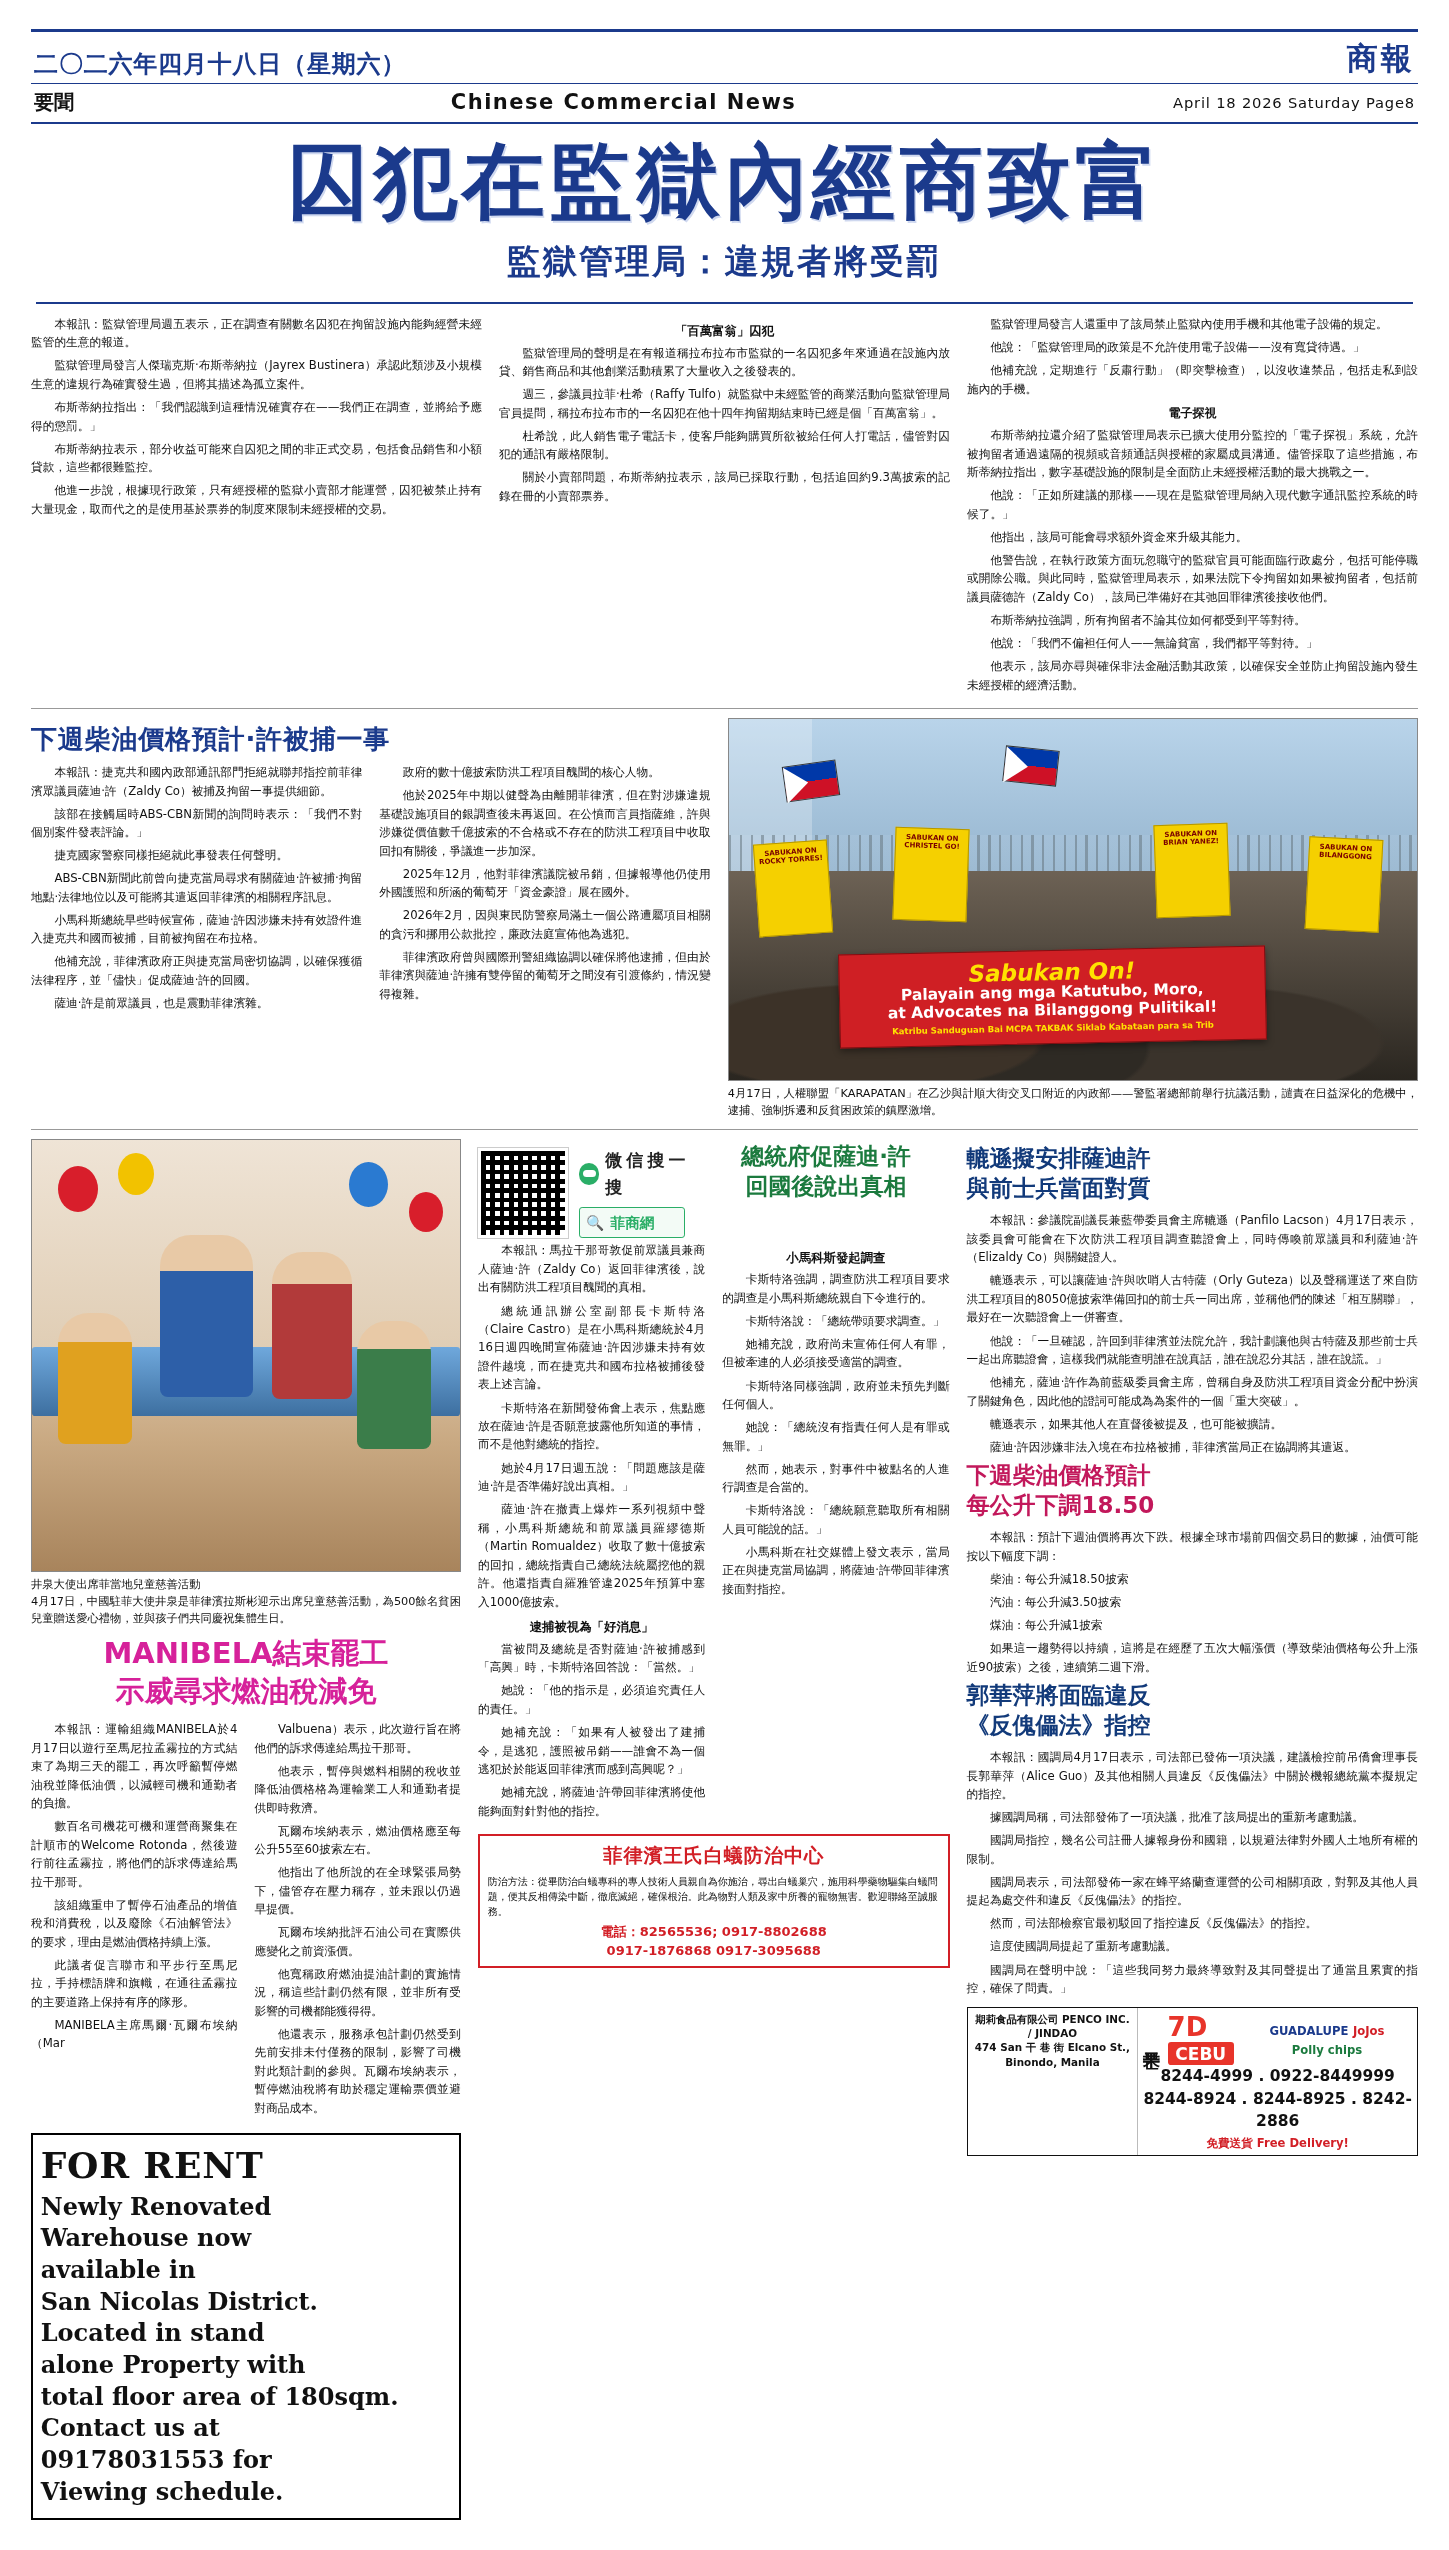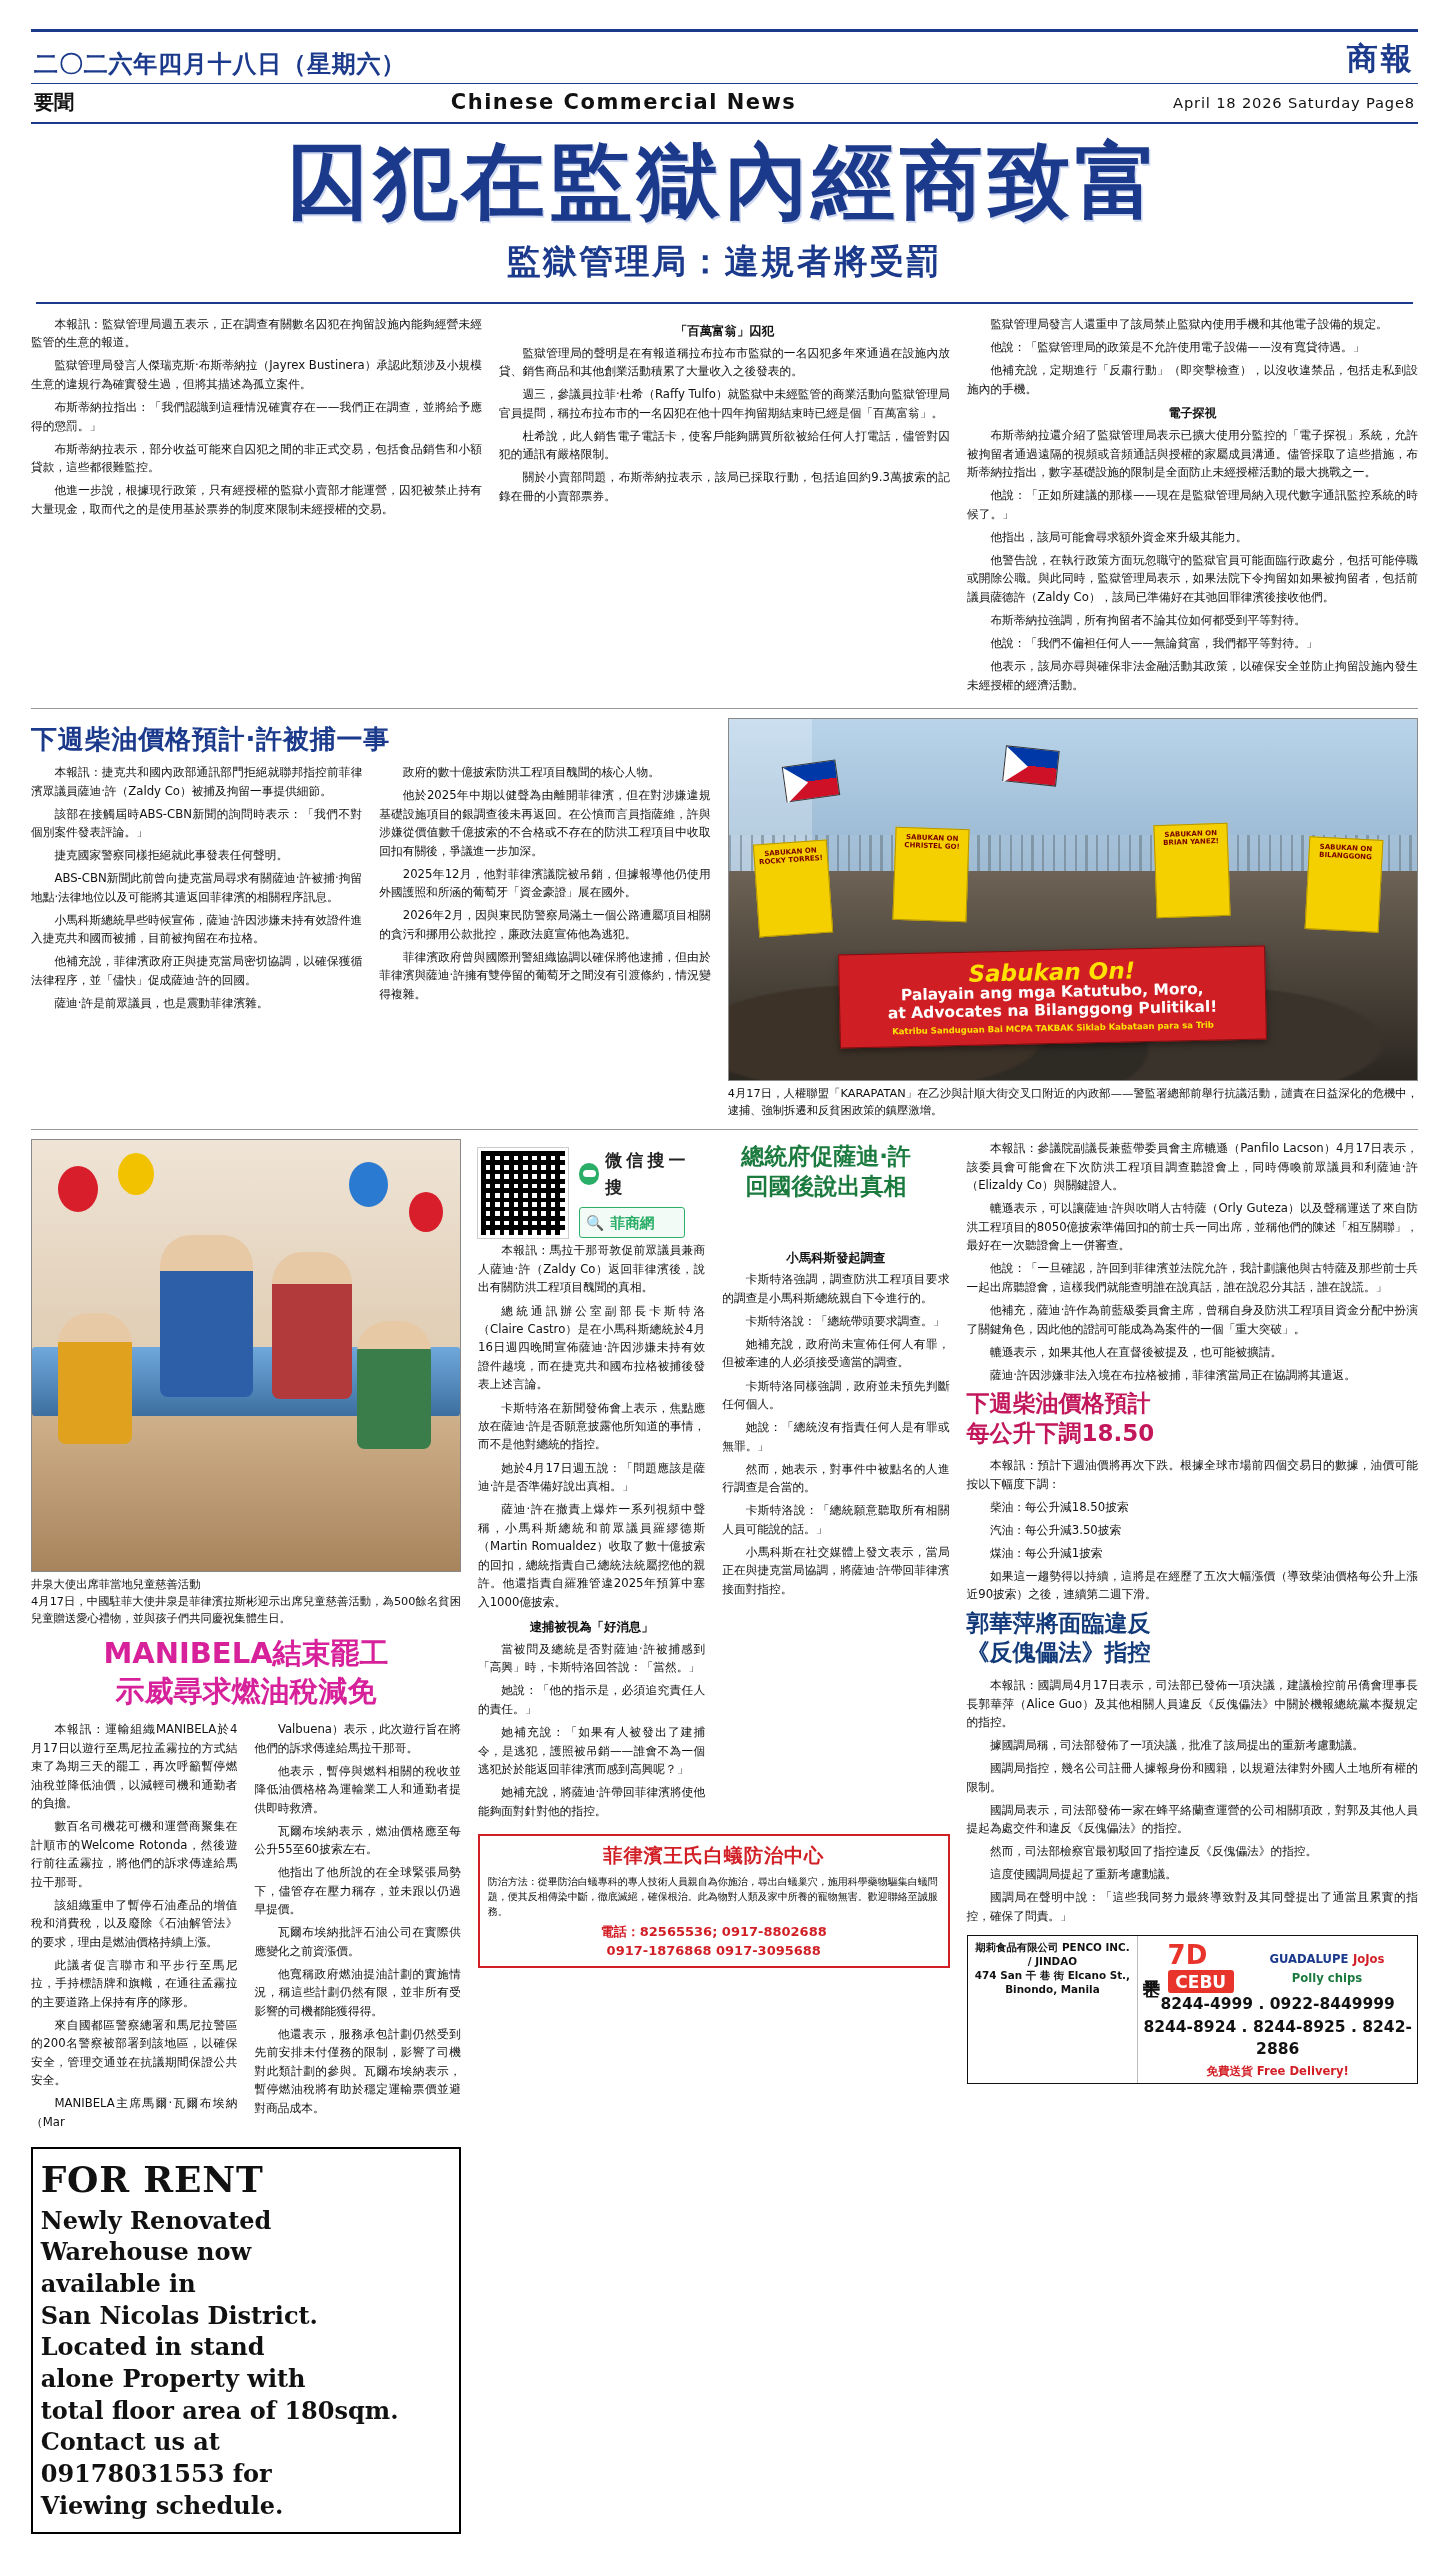--- a/index.html
+++ b/index.html
@@ -274,21 +274,20 @@
 4月17日，中國駐菲大使井泉是菲律濱拉斯彬迎示出席兒童慈善活動，為500餘名貧困兒童贈送愛心禮物，並與孩子們共同慶祝集體生日。</div>
 
       <div class="art-title-pink" style="white-space:pre-line;">MANIBELA結束罷工
 示威尋求燃油稅減免</div>
       <div class="cols">
         <div class="col body-text" id="manibela-col1">
             <p>本報訊：運輸組織MANIBELA於4月17日以遊行至馬尼拉孟霧拉的方式結束了為期三天的罷工，再次呼籲暫停燃油稅並降低油價，以減輕司機和通勤者的負擔。</p>
             <p>數百名司機花可機和運營商聚集在計順市的Welcome Rotonda，然後遊行前往孟霧拉，將他們的訴求傳達給馬拉干那哥。</p>
             <p>該組織重申了暫停石油產品的增值稅和消費稅，以及廢除《石油解管法》的要求，理由是燃油價格持續上漲。</p>
             <p>此議者促言聯市和平步行至馬尼拉，手持標語牌和旗幟，在通往孟霧拉的主要道路上保持有序的隊形。</p>
-            <p>來自國都區警察總署和馬尼拉警區的200名警察被部署到該地區，以確保安全，管理交通並在抗議期間保證公共安全。</p>
             <p>MANIBELA主席馬爾·瓦爾布埃納（Mar</p>
           </div>
         <div class="col body-text" id="manibela-col2">
             <p>Valbuena）表示，此次遊行旨在將他們的訴求傳達給馬拉干那哥。</p>
             <p>他表示，暫停與燃料相關的稅收並降低油價格格為運輸業工人和通勤者提供即時救濟。</p>
             <p>瓦爾布埃納表示，燃油價格應至每公升55至60披索左右。</p>
             <p>他指出了他所說的在全球緊張局勢下，儘管存在壓力稱存，並未跟以仍過早提價。</p>
             <p>瓦爾布埃納批評石油公司在實際供應變化之前資漲價。</p>
             <p>他寬稱政府燃油提油計劃的實施情況，稱這些計劃仍然有限，並非所有受影響的司機都能獲得得。</p>
             <p>他還表示，服務承包計劃仍然受到先前安排未付僅務的限制，影響了司機對此類計劃的參與。瓦爾布埃納表示，暫停燃油稅將有助於穩定運輸票價並避對商品成本。</p>
@@ -360,20 +359,22 @@
 
       <div class="pest-ad">
         <div class="pest-title">菲律濱王氏白蟻防治中心</div>
         <div class="pest-body">防治方法：從畢防治白蟻專科的專人技術人員親自為你施治，尋出白蟻巢穴，施用科學藥物驅集白蟻問題，便其反相傳染中斷，徹底滅絕，確保根治。此為物對人類及家中所養的寵物無害。歡迎聯絡至誠服務。</div>
         <div class="pest-tel" style="white-space:pre-line;">電話：82565536; 0917-8802688
 0917-1876868  0917-3095688</div>
       </div>
     </div>
 
     <div style="flex:1;">
+      <div class="art-title-navy" style="white-space:pre-line;">轆遜擬安排薩迪許
+與前士兵當面對質</div>
       <div class="body-text" id="lacson-body">
           <p>本報訊：參議院副議長兼藍帶委員會主席轆遜（Panfilo Lacson）4月17日表示，該委員會可能會在下次防洪工程項目調查聽證會上，同時傳喚前眾議員和利薩迪·許（Elizaldy Co）與關鍵證人。</p>
           <p>轆遜表示，可以讓薩迪·許與吹哨人古特薩（Orly Guteza）以及聲稱運送了來自防洪工程項目的8050億披索準備回扣的前士兵一同出席，並稱他們的陳述「相互關聯」，最好在一次聽證會上一併審查。</p>
           <p>他說：「一旦確認，許回到菲律濱並法院允許，我計劃讓他與古特薩及那些前士兵一起出席聽證會，這樣我們就能查明誰在說真話，誰在說忍分其話，誰在說謊。」</p>
           <p>他補充，薩迪·許作為前藍級委員會主席，曾稱自身及防洪工程項目資金分配中扮演了關鍵角色，因此他的證詞可能成為為案件的一個「重大突破」。</p>
           <p>轆遜表示，如果其他人在直督後被提及，也可能被擴請。</p>
           <p>薩迪·許因涉嫌非法入境在布拉格被捕，菲律濱當局正在協調將其遣返。</p>
         </div>
 
       <div class="art-title-magenta" style="white-space:pre-line;">下週柴油價格預計

